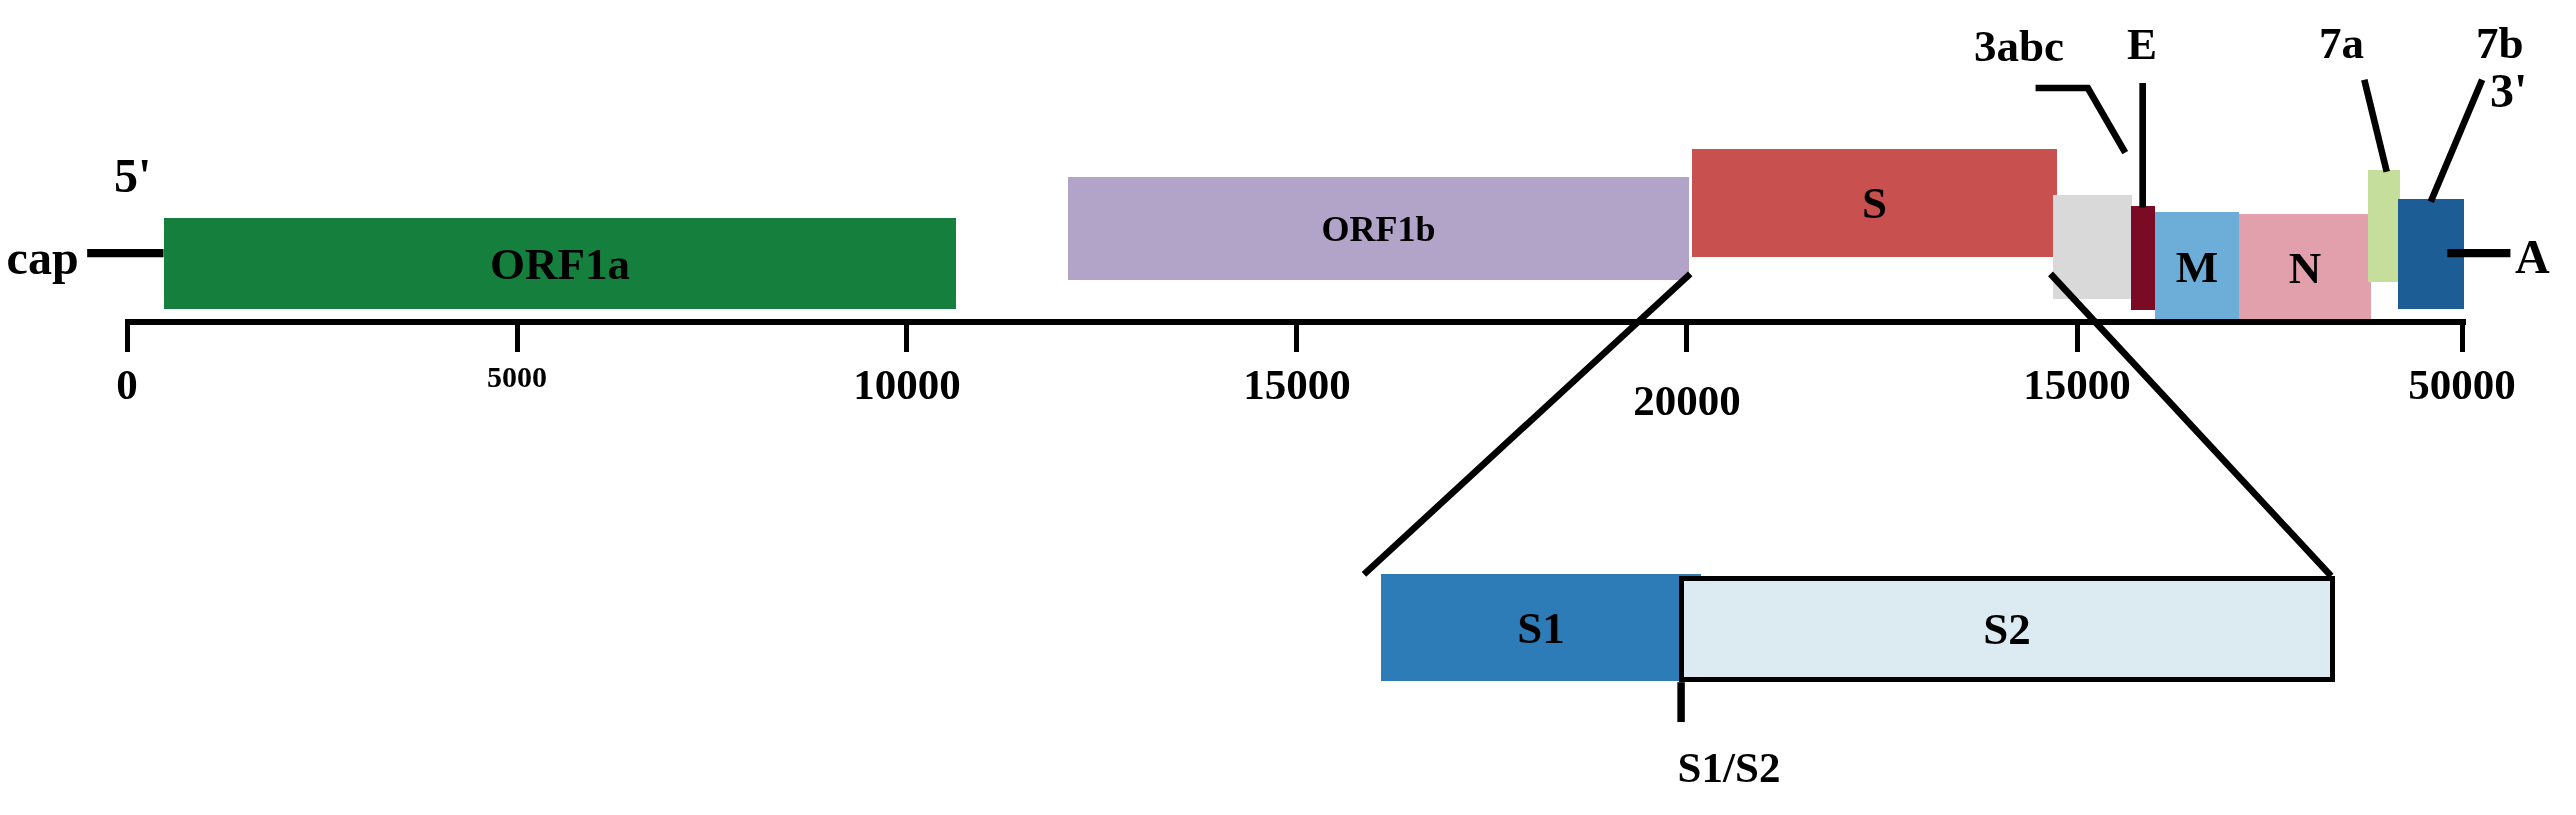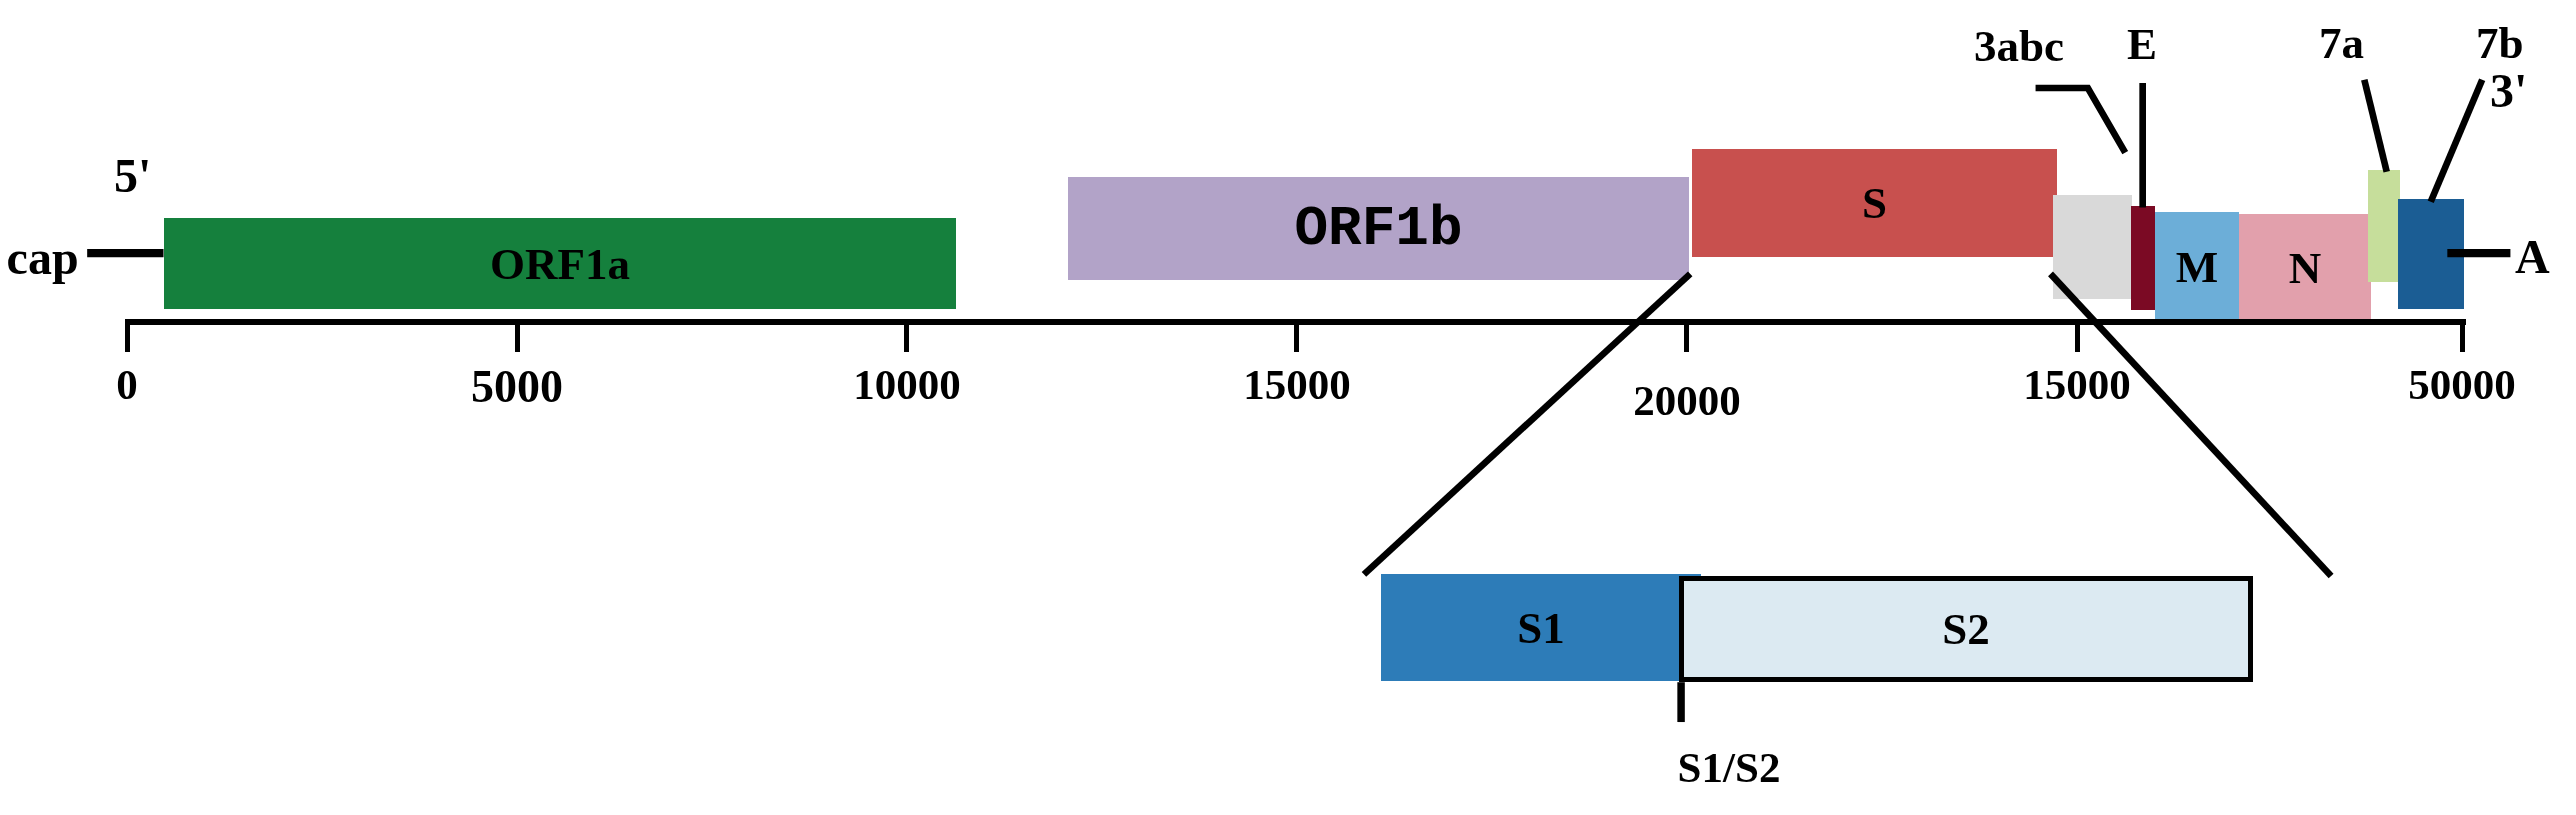--- a/index.html
+++ b/index.html
@@ -44,21 +44,21 @@
 
   <div class="txt" style="left:2490px;top:63px;font-size:48px;">3'</div>
 
   <div class="txt" style="left:2515px;top:229px;font-size:48px;">A</div>
 
   <div class="gbox" style="left:164px;top:218px;width:792px;height:91px;background:#15803d;">
     <span class="glabel" style="font-size:45px;">ORF1a</span>
   </div>
 
   <div class="gbox" style="left:1068px;top:177px;width:621px;height:103px;background:#b2a3c8;">
-    <span class="glabel" style="font-size:56px;font-family:Liberation Mono, monospace;">ORF1b</span>
+    <span class="glabel" style="font-size:36px;">ORF1b</span>
   </div>
 
   <div class="gbox" style="left:1692px;top:149px;width:365px;height:108px;background:#c8504e;">
     <span class="glabel" style="font-size:45px;">S</span>
   </div>
 
   <div class="gbox" style="left:2053px;top:195px;width:79px;height:104px;background:#d9d9d9;"></div>
 
   <div class="gbox" style="left:2131px;top:206px;width:24px;height:104px;background:#7b0a24;"></div>
 
@@ -78,32 +78,32 @@
 
   <div class="tick" style="left:125px;top:319px;height:33px;"></div>
   <div class="tick" style="left:515px;top:319px;height:33px;"></div>
   <div class="tick" style="left:904px;top:319px;height:33px;"></div>
   <div class="tick" style="left:1294px;top:319px;height:33px;"></div>
   <div class="tick" style="left:1684px;top:319px;height:33px;"></div>
   <div class="tick" style="left:2075px;top:319px;height:33px;"></div>
   <div class="tick" style="left:2460px;top:319px;height:33px;"></div>
 
   <div class="ticklabel" style="left:127px;top:360px;font-size:43px;">0</div>
-  <div class="ticklabel" style="left:517px;top:360px;font-size:46px;">5000</div>
+  <div class="ticklabel" style="left:517px;top:360px;font-size:30px;">5000</div>
   <div class="ticklabel" style="left:907px;top:360px;font-size:43px;">10000</div>
   <div class="ticklabel" style="left:1297px;top:360px;font-size:43px;">15000</div>
   <div class="ticklabel" style="left:1687px;top:376px;font-size:43px;">20000</div>
   <div class="ticklabel" style="left:2077px;top:360px;font-size:43px;">15000</div>
   <div class="ticklabel" style="left:2462px;top:360px;font-size:43px;">50000</div>
 
   <div class="gbox" style="left:1361px;top:574px;width:320px;height:107px;background:#2d7cb8;margin-left:20px;">
     <span class="glabel" style="font-size:45px;">S1</span>
   </div>
 
-  <div class="gbox" style="left:1679px;top:576px;width:574px;height:106px;background:#dceaf2;border:5px solid #000;">
+  <div class="gbox" style="left:1679px;top:576px;width:656px;height:106px;background:#dceaf2;border:5px solid #000;">
     <span class="glabel" style="font-size:45px;">S2</span>
   </div>
 
   <div class="txt" style="left:1729px;top:743px;font-size:43px;transform:translateX(-50%);">S1/S2</div>
 
   <svg class="overlay" viewBox="0 0 3103 982" preserveAspectRatio="none">
 
     <line x1="105" y1="305" x2="197" y2="305" stroke="#000" stroke-width="10"></line>
 
     <polyline points="2452,106 2515,106 2560,184" fill="none" stroke="#000" stroke-width="8"></polyline>

